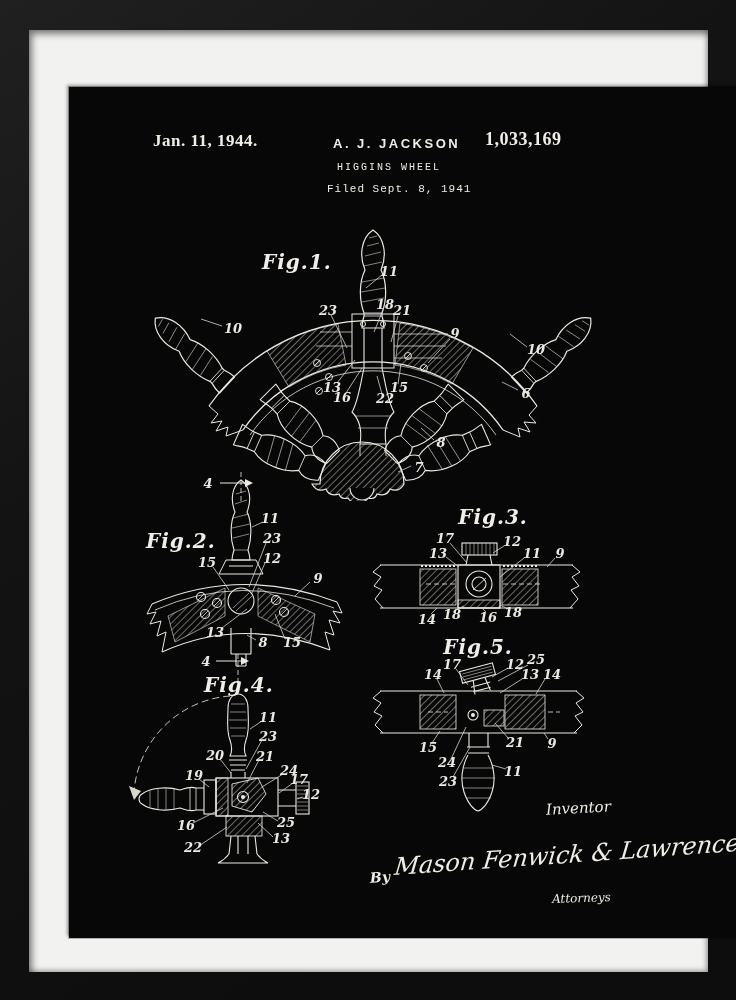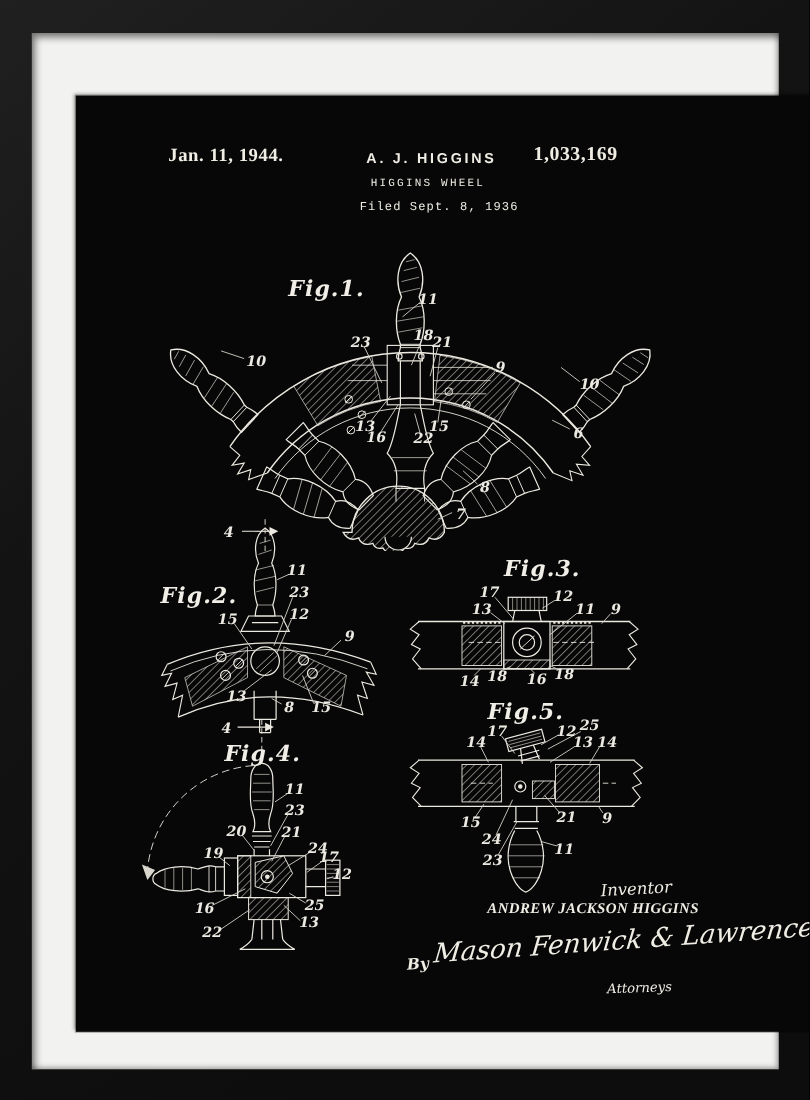--- a/index.html
+++ b/index.html
@@ -27,24 +27,24 @@
   .att-cap{font:italic 400 12px "DejaVu Serif",serif;transform:rotate(-2deg);}
 </style>
 </head>
 <body>
 
 <div class="scene">
   <div class="mat"></div>
   <div class="poster">
 
     <div class="abs date" style="left:84px;top:44px">Jan. 11, 1944.</div>
-    <div class="abs pname" style="left:264px;top:49px">A. J. HIGGINS</div>
+    <div class="abs pname" style="left:264px;top:49px">A. J. JACKSON</div>
     <div class="abs pnum" style="left:416px;top:42px">1,033,169</div>
     <div class="abs ptitle" style="left:268px;top:75px">HIGGINS WHEEL</div>
-    <div class="abs pfiled" style="left:258px;top:96px">Filed Sept. 8, 1936</div>
+    <div class="abs pfiled" style="left:258px;top:96px">Filed Sept. 8, 1941</div>
 
     <svg class="figsvg" style="left:81px;top:142px" width="460" height="272" viewBox="150 213 460 272">
       <defs>
         <pattern id="p1" width="5" height="5" patternUnits="userSpaceOnUse" patternTransform="rotate(45)">
           <line x1="0" y1="0" x2="0" y2="5" stroke="#cfcdc5" stroke-width="1"></line>
         </pattern>
         <g id="hdl" fill="none" stroke="#ece9e0" stroke-width="1.2">
           <path d="M-11,0 C-11,-5 -10,-9 -9,-12 L-9,-15 C-14,-28 -14,-46 -8,-58 C-14,-72 -12,-90 0,-98 C12,-90 14,-72 8,-58 C14,-46 14,-28 9,-15 L9,-12 C10,-9 11,-5 11,0 Z"></path>
           <path d="M-9,-12 L9,-12 M-9,-15 L9,-15" stroke-width="0.8"></path>
           <path d="M-11,-26 L11,-30 M-12,-36 L12,-40 M-11,-46 L11,-50 M-9,-62 L9,-66 M-8,-72 L8,-76 M-6,-82 L6,-85 M-4,-90 L4,-92" stroke-width="0.55"></path>
@@ -326,18 +326,17 @@
         <text class="ref" x="299" y="768">17</text>
         <text class="ref" x="311" y="783">12</text>
         <text class="ref" x="186" y="814">16</text>
         <text class="ref" x="286" y="811">25</text>
         <text class="ref" x="281" y="827">13</text>
         <text class="ref" x="193" y="836">22</text>
       </g>
     </svg>
 
     <div class="abs inv-cap" style="left:477px;top:712px">Inventor</div>
-    <div class="abs inv-name" style="left:374px;top:731px">ANDREW JACKSON HIGGINS</div>
     <div class="abs sig-by" style="left:301px;top:782px">By</div>
     <div class="abs sig" style="left:324px;top:766px">Mason Fenwick &amp; Lawrence</div>
     <div class="abs att-cap" style="left:483px;top:804px">Attorneys</div>
   </div>
 </div>
 
 </body></html>

